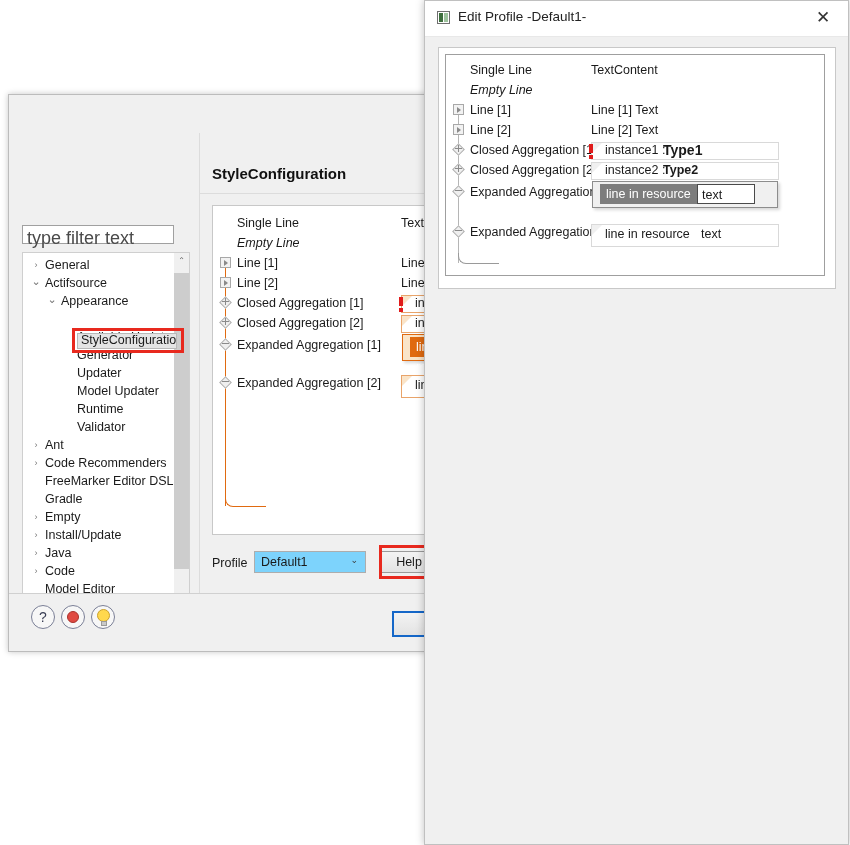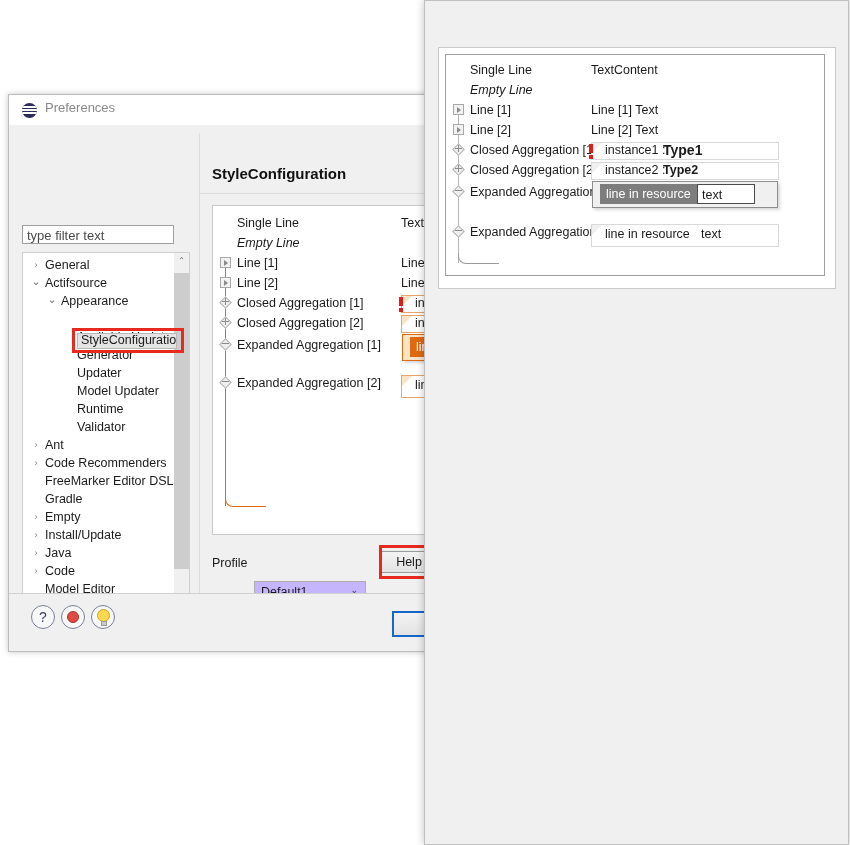--- a/index.html
+++ b/index.html
@@ -15,21 +15,21 @@
   #prefs-title-icon{position:absolute;left:13px;top:8px;width:15px;height:15px;
       border-radius:50%;background:#2e2b5f;overflow:hidden;}
   #prefs-title-icon i{position:absolute;left:0;width:100%;height:1.6px;background:#ffffff;display:block;}
   #prefs-title-text{position:absolute;left:36px;top:5px;font-size:13px;color:#8a8a8a;}
 
   #prefs-body{position:absolute;left:0;top:30px;right:0;bottom:0;background:#f0f0f0;}
 
   
   #filter-input{position:absolute;left:13px;top:100px;width:152px;height:19px;
       background:#ffffff;border:1px solid #a0a0a0;box-sizing:border-box;}
-  #filter-input span{position:absolute;left:4px;top:2px;font-size:13px;color:#4a4a4a;}
+  #filter-input span{position:absolute;left:4px;top:2px;font-size:18px;color:#4a4a4a;}
 
   
   #tree-panel{position:absolute;left:13px;top:127px;width:168px;height:434px;background:#ffffff;
       border:1px solid #cfcfcf;box-sizing:border-box;overflow:hidden;}
   .tnode{position:relative;height:18px;line-height:18px;padding-left:0;white-space:nowrap;font-size:12.5px;}
   .tnode .arrow{position:absolute;width:10px;text-align:center;color:#767676;font-size:9px;top:0;}
   .tnode .lbl{position:absolute;top:0;}
   #tree-scroll-up{position:absolute;right:0;top:0;width:15px;height:16px;background:#f0f0f0;
       color:#606060;font-size:8px;text-align:center;line-height:16px;}
   #tree-scroll-track{position:absolute;right:0;top:16px;width:15px;bottom:16px;background:#f0f0f0;}
@@ -41,22 +41,22 @@
   #style-config-title{position:absolute;left:12px;top:32px;font-size:15px;font-weight:bold;color:#111;}
   #prefs-sep{position:absolute;left:0;top:60px;right:0;height:1px;background:#dcdcdc;}
 
   
   #preview-canvas{position:absolute;left:12px;top:72px;width:242px;height:330px;background:#ffffff;
       border:1px solid #c8c8c8;box-sizing:border-box;overflow:hidden;}
 
   
   #profile-row{position:absolute;left:12px;top:418px;height:26px;}
   #profile-label{position:absolute;left:0;top:5px;font-size:12.5px;}
-  #profile-combo{position:absolute;left:42px;top:0;width:112px;height:22px;background:#c4b5fd;
-      border:1px solid #adadad;box-sizing:border-box;margin-top:30px;}
+  #profile-combo{position:absolute;left:42px;top:0;width:112px;height:22px;background:#7dd3fc;
+      border:1px solid #adadad;box-sizing:border-box;}
   #profile-combo .val{position:absolute;left:6px;top:3px;font-size:12.5px;}
   #profile-combo .chev{position:absolute;right:7px;top:3px;font-size:9px;color:#3c3c3c;}
   #edit-button{position:absolute;left:168px;top:0;width:58px;height:22px;
       background:linear-gradient(#f3f3f3,#e3e3e3);border:1px solid #9a9a9a;box-sizing:border-box;
       text-align:center;line-height:20px;font-size:12.5px;}
   #edit-button-hl{position:absolute;left:167px;top:-6px;width:62px;height:34px;
       border:3px solid #e8291e;box-sizing:border-box;}
 
   
   #prefs-bottom{position:absolute;left:0;bottom:0;right:0;height:57px;background:#f0f0f0;
@@ -123,28 +123,20 @@
       border:3px solid #e8291e;box-sizing:border-box;}
   #styleconf-chip{position:absolute;left:68px;top:208px;width:100px;height:16px;
       background:#e4e4e4;border:1px solid #b8b8b8;box-sizing:border-box;overflow:hidden;}
   #styleconf-chip span{position:absolute;left:3px;top:-1px;font-size:12.5px;white-space:nowrap;}
 </style>
 </head>
 <body>
 
 <div id="prefs-window">
 
-  <div id="prefs-titlebar">
-    <div id="prefs-title-icon">
-      <i style="top:3px"></i>
-        <i style="top:6.2px"></i>
-        <i style="top:9.4px"></i>
-    </div>
-    <div id="prefs-title-text">Preferences</div>
-  </div>
 
   <div id="prefs-body">
 
     <div id="filter-input">
       <span>type filter text</span>
     </div>
 
     <div id="tree-panel">
       <div id="tree-rows" style="position:absolute;left:0;top:3px;right:16px;">
           <div class="tnode">
@@ -318,20 +310,28 @@
         <span id="bulb-g"></span>
           <span id="bulb-b"></span>
       </div>
       <div id="apply-close-btn"></div>
     </div>
   </div>
 </div>
 
 <div id="edit-window">
 
+  <div id="edit-titlebar">
+    <div id="edit-title-icon">
+      <span class="l"></span>
+        <span class="r"></span>
+    </div>
+    <div id="edit-title-text">Edit Profile -Default1-</div>
+    <div id="edit-close">✕</div>
+  </div>
 
   <div id="edit-preview-outer">
     <div id="edit-preview-inner">
         <div class="conn" style="left: 12px; top: 50px; width: 1px; height: 158px; background: rgb(181, 181, 181);"></div>
         <div class="pv-row-label" style="left: 24px; top: 6px; font-size: 12.5px; line-height: 19px;">Single Line</div>
         <div class="pv-row-label" style="left: 145px; top: 6px; font-size: 12.5px; line-height: 19px;">TextContent</div>
         <div class="pv-row-label pv-italic" style="left: 24px; top: 26px; font-size: 12.5px; line-height: 19px;">Empty Line</div>
         <div class="sq-ico" style="left: 7px; top: 49px;"></div>
         <div class="pv-row-label" style="left: 24px; top: 46px; font-size: 12.5px; line-height: 19px;">Line [1]</div>
         <div class="pv-row-label" style="left: 145px; top: 46px; font-size: 12.5px; line-height: 19px;">Line [1] Text</div>

